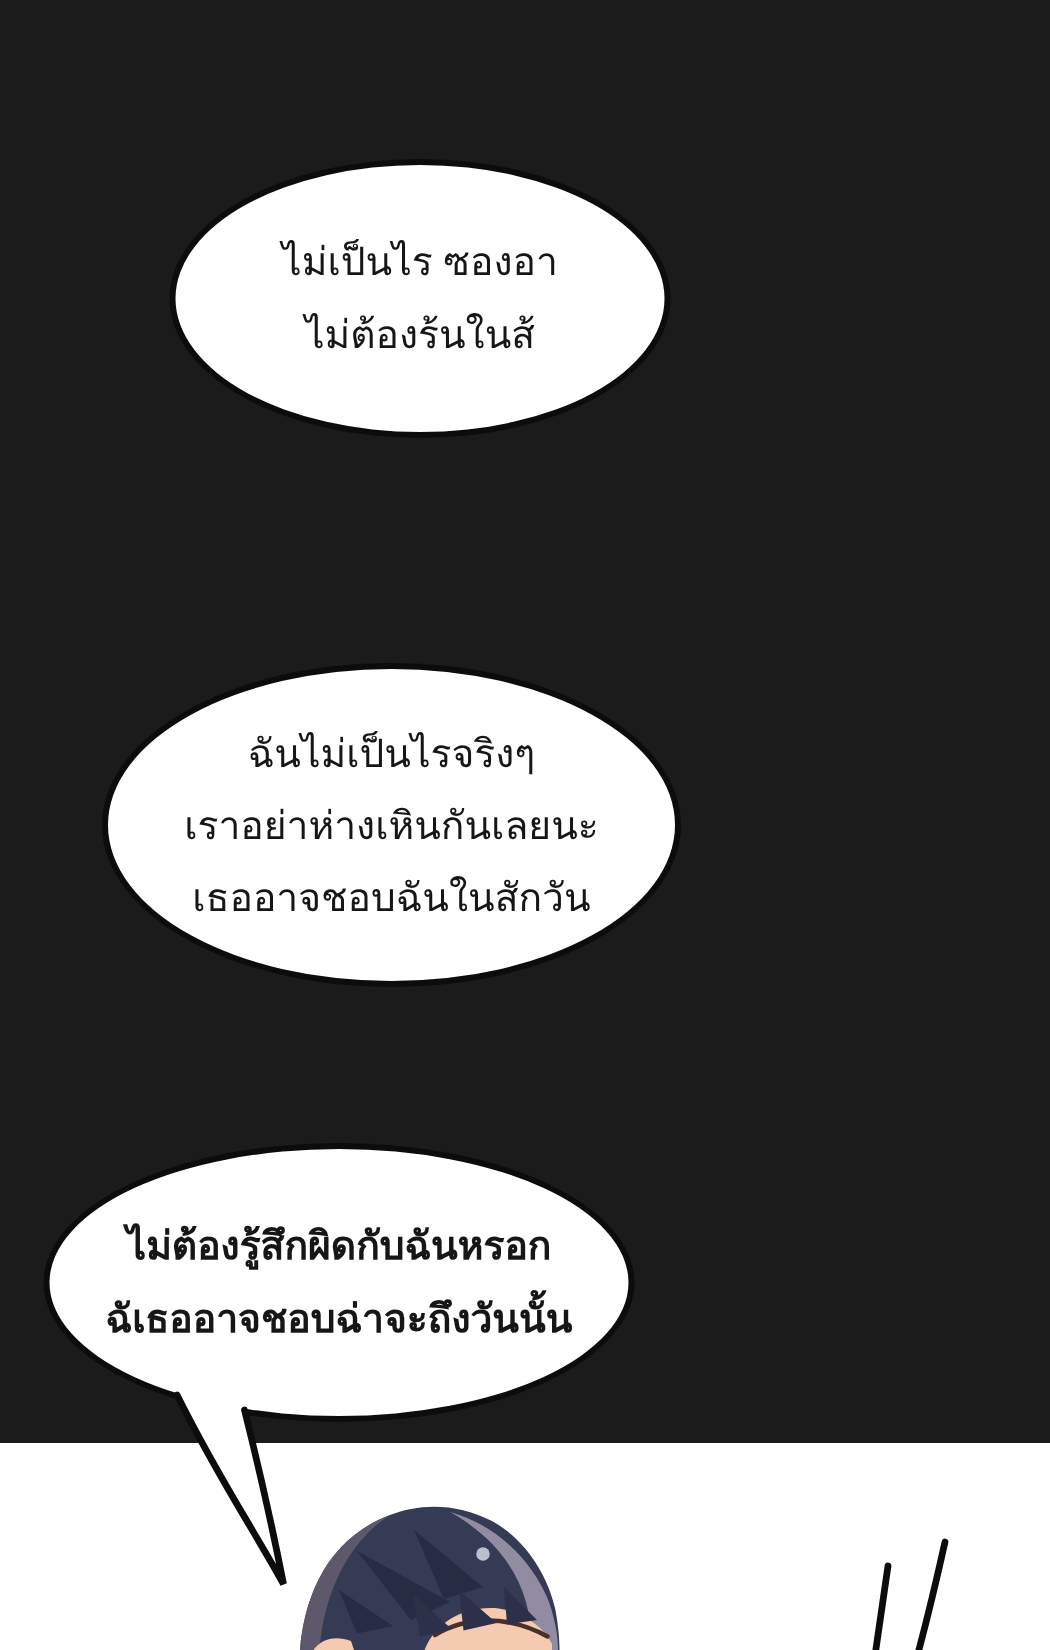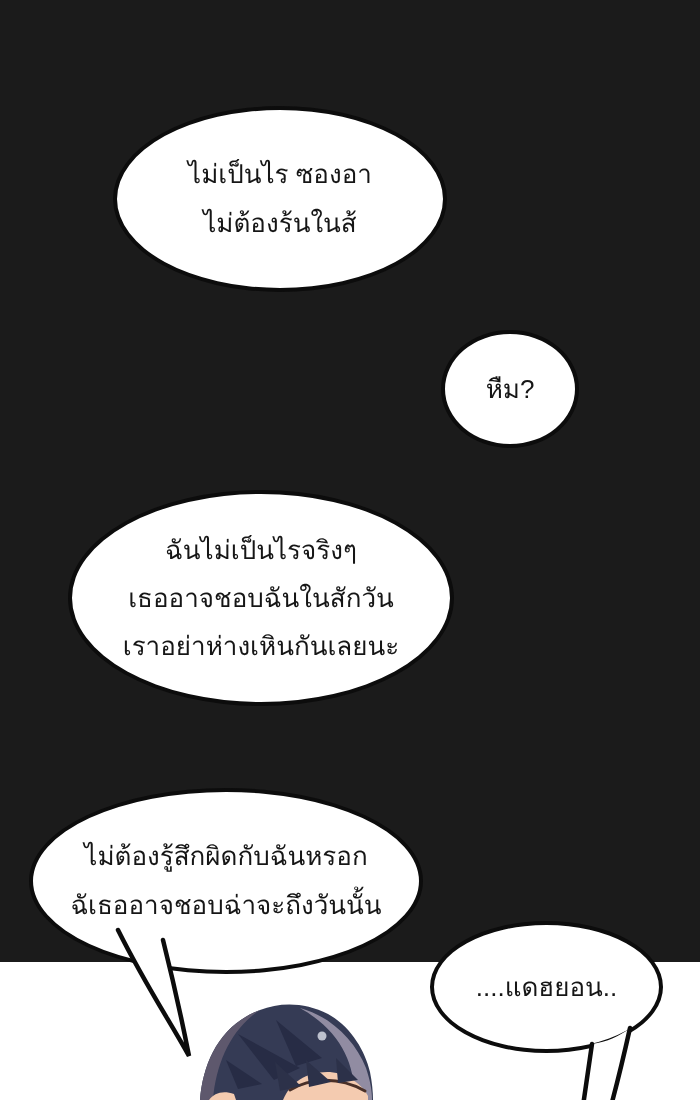--- a/index.html
+++ b/index.html
@@ -49,22 +49,22 @@
     font-size: 26px;
     line-height: 49px;
     z-index: 2;
     box-sizing: border-box;
   }
   .bubble .line {
     white-space: nowrap;
   }
   .bubble-1 { left: 113px; top: 106px; width: 334px; height: 186px; text-align: right; }
   .bubble-2 { left: 441px; top: 330px; width: 138px; height: 118px; }
-  .bubble-3 { left:  68px; top: 490px; width: 386px; height: 216px; line-height: 48px; }
-  .bubble-4 { left:  29px; top: 788px; width: 394px; height: 186px; }
+  .bubble-3 { left:  68px; top: 442px; width: 386px; height: 216px; line-height: 48px; }
+  .bubble-4 { left:  29px; top: 762px; width: 394px; height: 186px; font-weight: bold; }
   .bubble-5 { left: 430px; top: 921px; width: 233px; height: 132px; }
   .tails-svg {
     position: absolute;
     left: 0; top: 0;
     width: 700px;
     height: 1100px;
     z-index: 3;
     pointer-events: none;
   }
 </style>
@@ -96,38 +96,32 @@
     <path d="M 156 58 L 178 80 L 158 83 Z" fill="#2c3149"></path>
 
     <circle cx="142" cy="36" r="4.5" fill="#bcc0cd"></circle>
   </svg>
 
   <div class="bubble bubble-1">
     <div class="line">ไม่เป็นไร ซองอา</div>
     <div class="line">ไม่ต้องร้นในส้</div>
   </div>
 
-  <div class="bubble bubble-2">
-    <div class="line">หืม?</div>
-  </div>
 
   <div class="bubble bubble-3">
     <div class="line">ฉันไม่เป็นไรจริงๆ</div>
+    <div class="line">เราอย่าห่างเหินกันเลยนะ</div>
     <div class="line">เธออาจชอบฉันในสักวัน</div>
-    <div class="line">เราอย่าห่างเหินกันเลยนะ</div>
   </div>
 
   <div class="bubble bubble-4">
     <div class="line">ไม่ต้องรู้สึกผิดกับฉันหรอก</div>
     <div class="line">ฉัเธออาจชอบฉ่าจะถึงวันนั้น</div>
   </div>
 
-  <div class="bubble bubble-5">
-    <div class="line">....แดฮยอน..</div>
-  </div>
 
   <svg class="tails-svg" viewBox="0 0 700 1100">
 
     <path d="M 118 928 C 146 985, 168 1018, 189 1056 C 180 1010, 172 976, 164 938 L 158 922 L 124 916 Z" fill="#ffffff"></path>
     <path d="M 118 930 C 146 986, 168 1018, 189 1056 C 180 1010, 172 976, 163 940" fill="none" stroke="#0c0c0c" stroke-width="4.5" stroke-linecap="round"></path>
 
     <path d="M 592 1044 C 589 1064, 586 1084, 583 1106 L 611 1106 C 618 1080, 624 1055, 630 1028 C 620 1036, 607 1042, 592 1044 Z" fill="#ffffff"></path>
     <path d="M 592 1044 C 589 1064, 586 1084, 583 1106 M 630 1028 C 624 1055, 618 1080, 611 1106" fill="none" stroke="#0c0c0c" stroke-width="4.5" stroke-linecap="round"></path>
   </svg>
 

